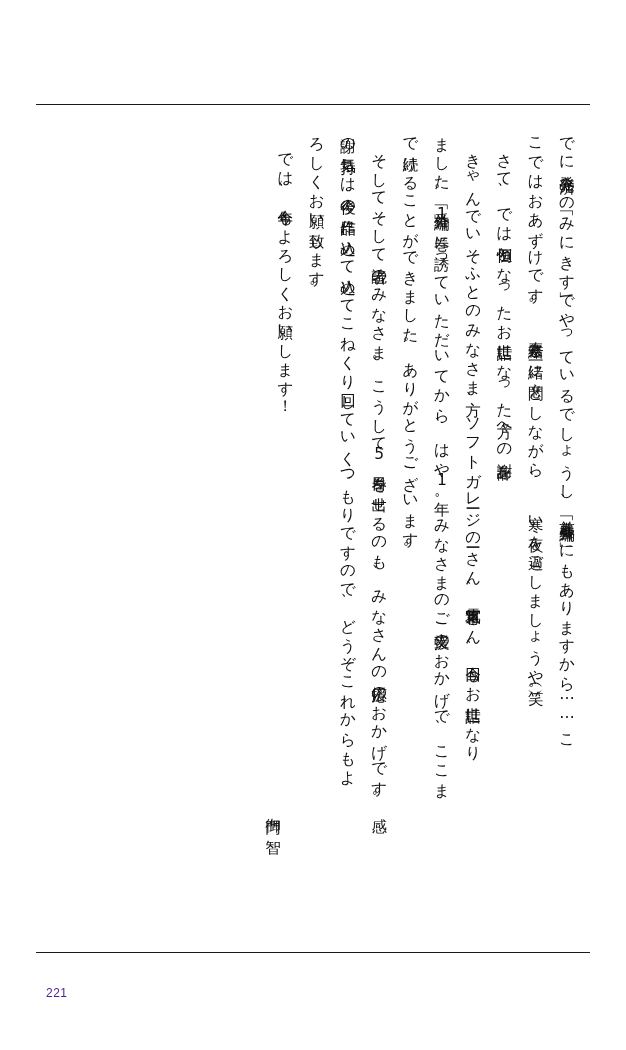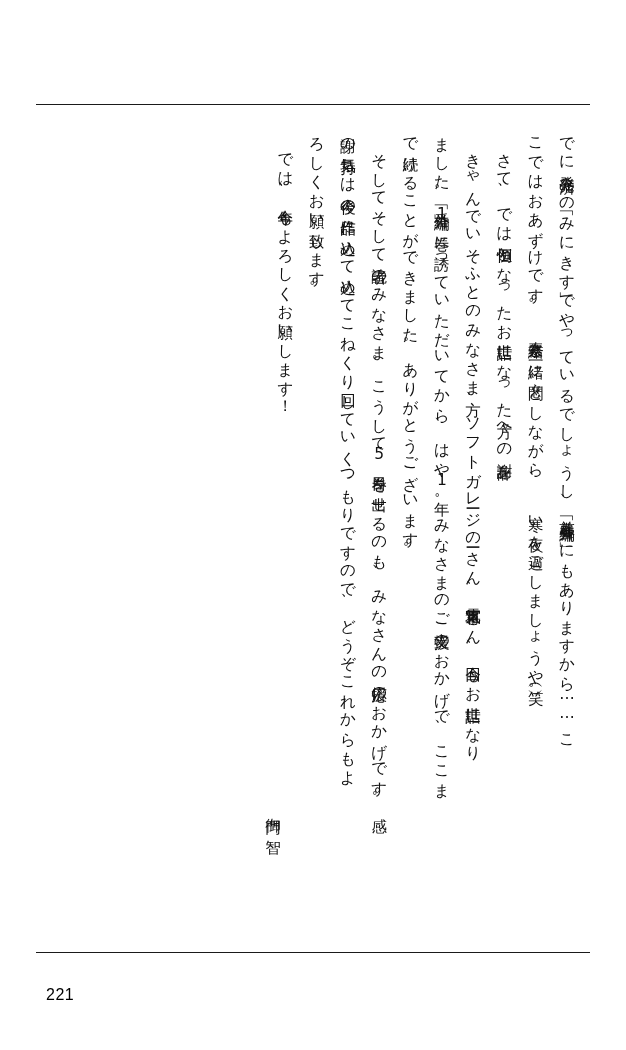--- a/index.html
+++ b/index.html
@@ -61,22 +61,22 @@
     font-size: 15.5px;
     letter-spacing: 2px;
     color: #111111;
   }
 
   .page-number {
     position: absolute;
     left: 46px;
     top: 986px;
     font-family: "Liberation Sans", sans-serif;
-    font-size: 16px;
-    color: #000000;
+    font-size: 12px;
+    color: #4c1d95;
     letter-spacing: 0.5px;
   }
 </style>
 </head>
 <body>
 
 <div class="page">
 
   <div class="rule rule-top"></div>
   <div class="rule rule-bottom"></div>

